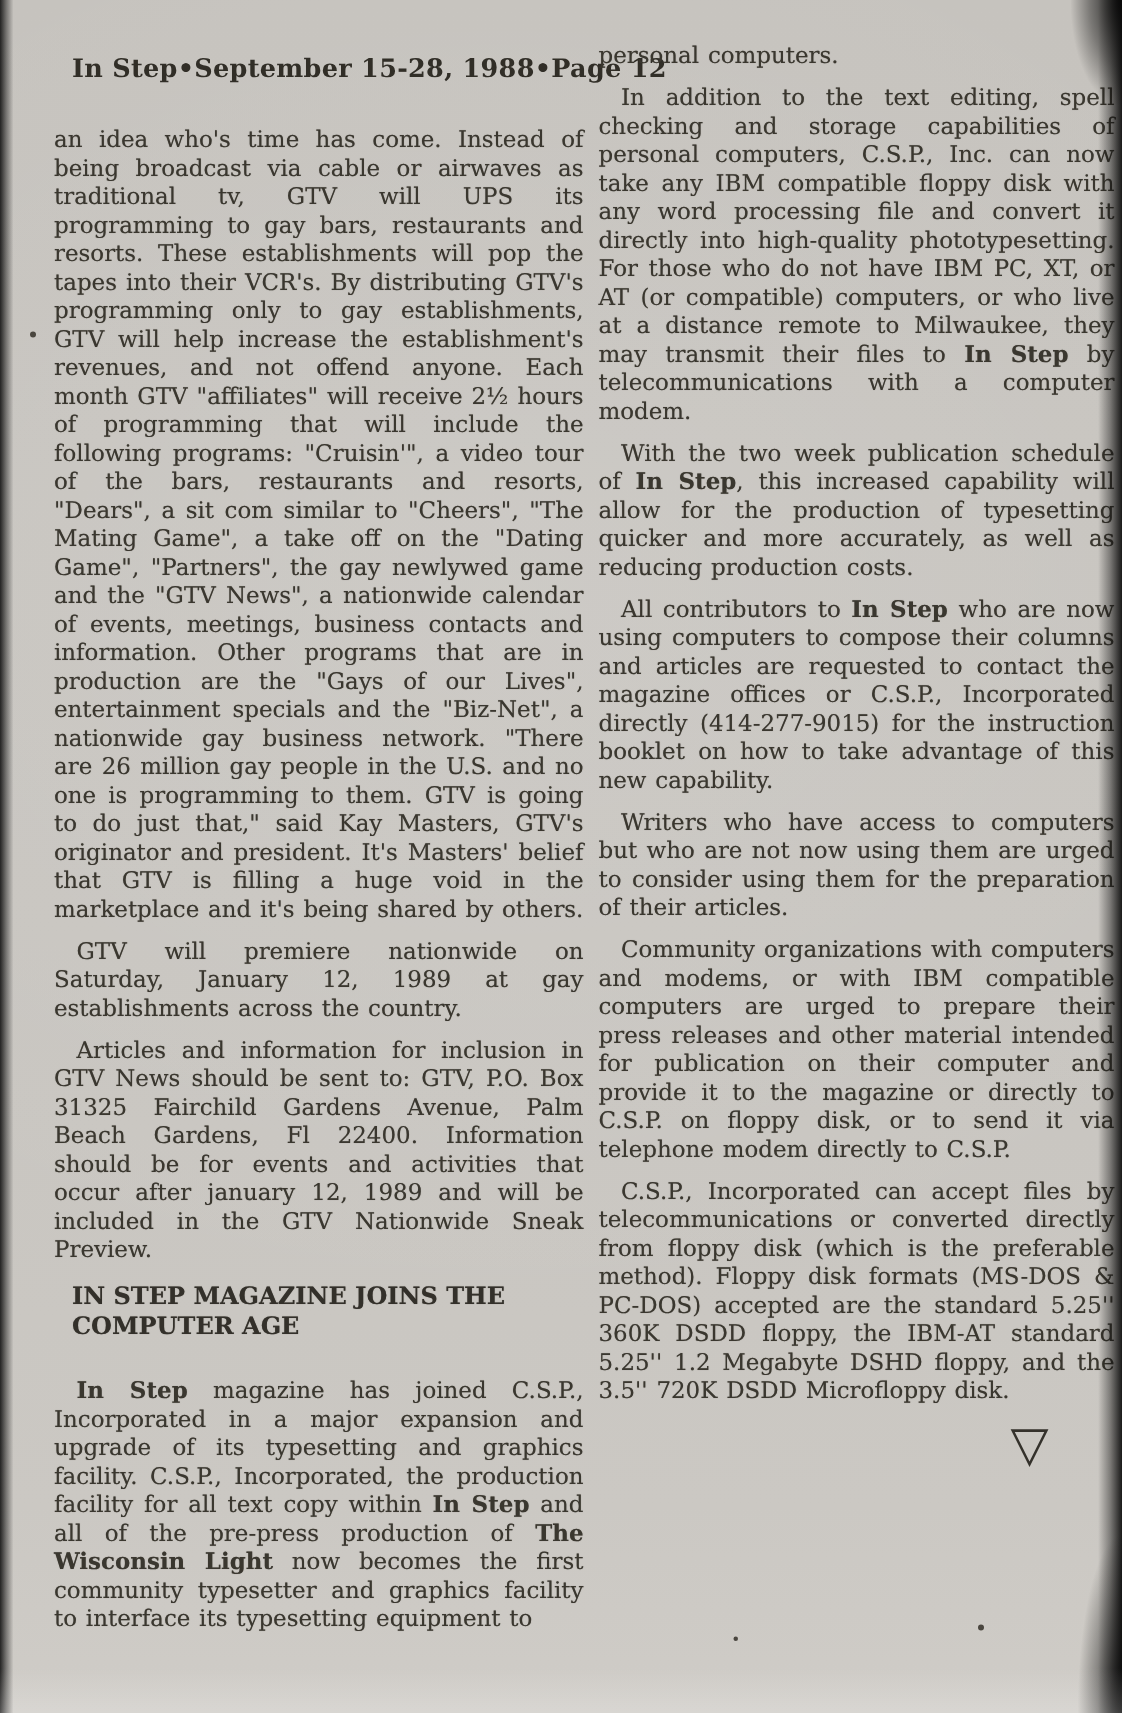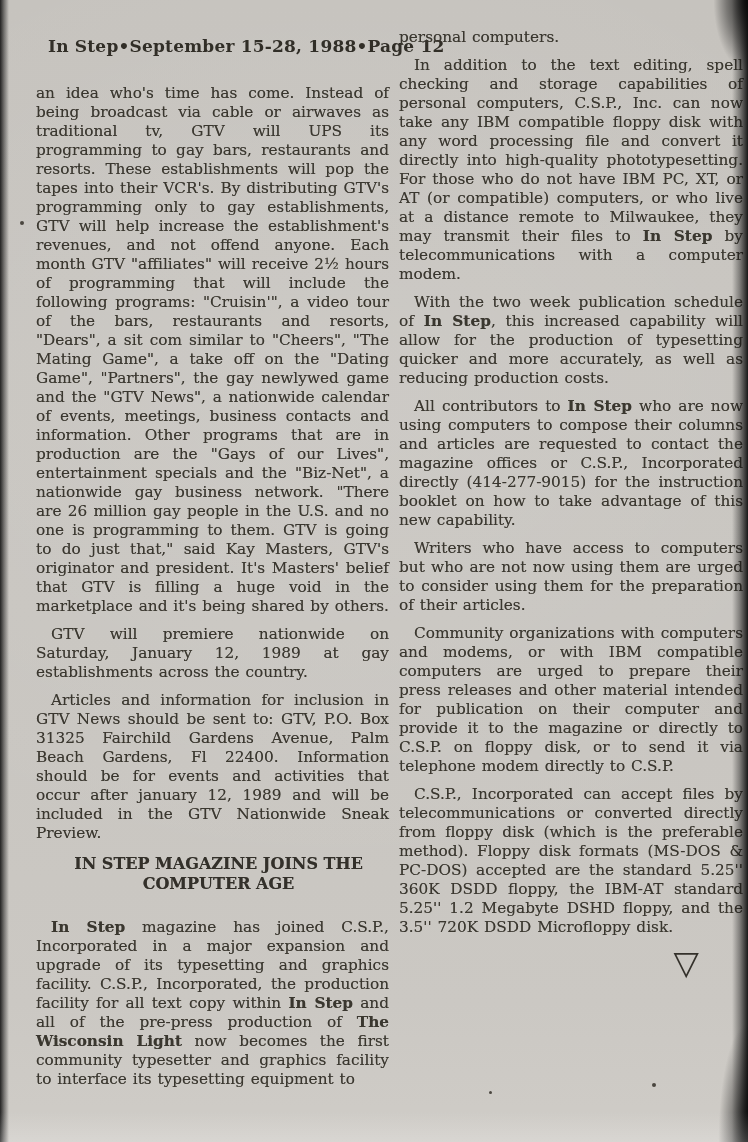--- a/index.html
+++ b/index.html
@@ -63,21 +63,21 @@
     text-shadow:0 0 0.5px rgba(58,55,47,0.55);
     word-spacing:1px;
   }
   .col p.noindent { text-indent:0; }
   .col-left  { left:36px;  top:84px; width:353px; }
   .col-right { left:399px; top:28px; width:344px; }
 
   .section-heading {
     font-size:16px; line-height:20px; font-weight:bold;
     margin:11px 0 24px 12px;
-    color:#33302a; text-align:center;
+    color:#33302a; text-align:left;
     text-shadow:0 0 0.5px rgba(51,48,42,0.6);
   }
   .endmark {
     margin-top:8px; margin-right:44px;
     text-align:right;
     font-family:"DejaVu Sans", sans-serif;
     font-size:33px; line-height:34px;
     color:#34312b;
   }
 </style>

